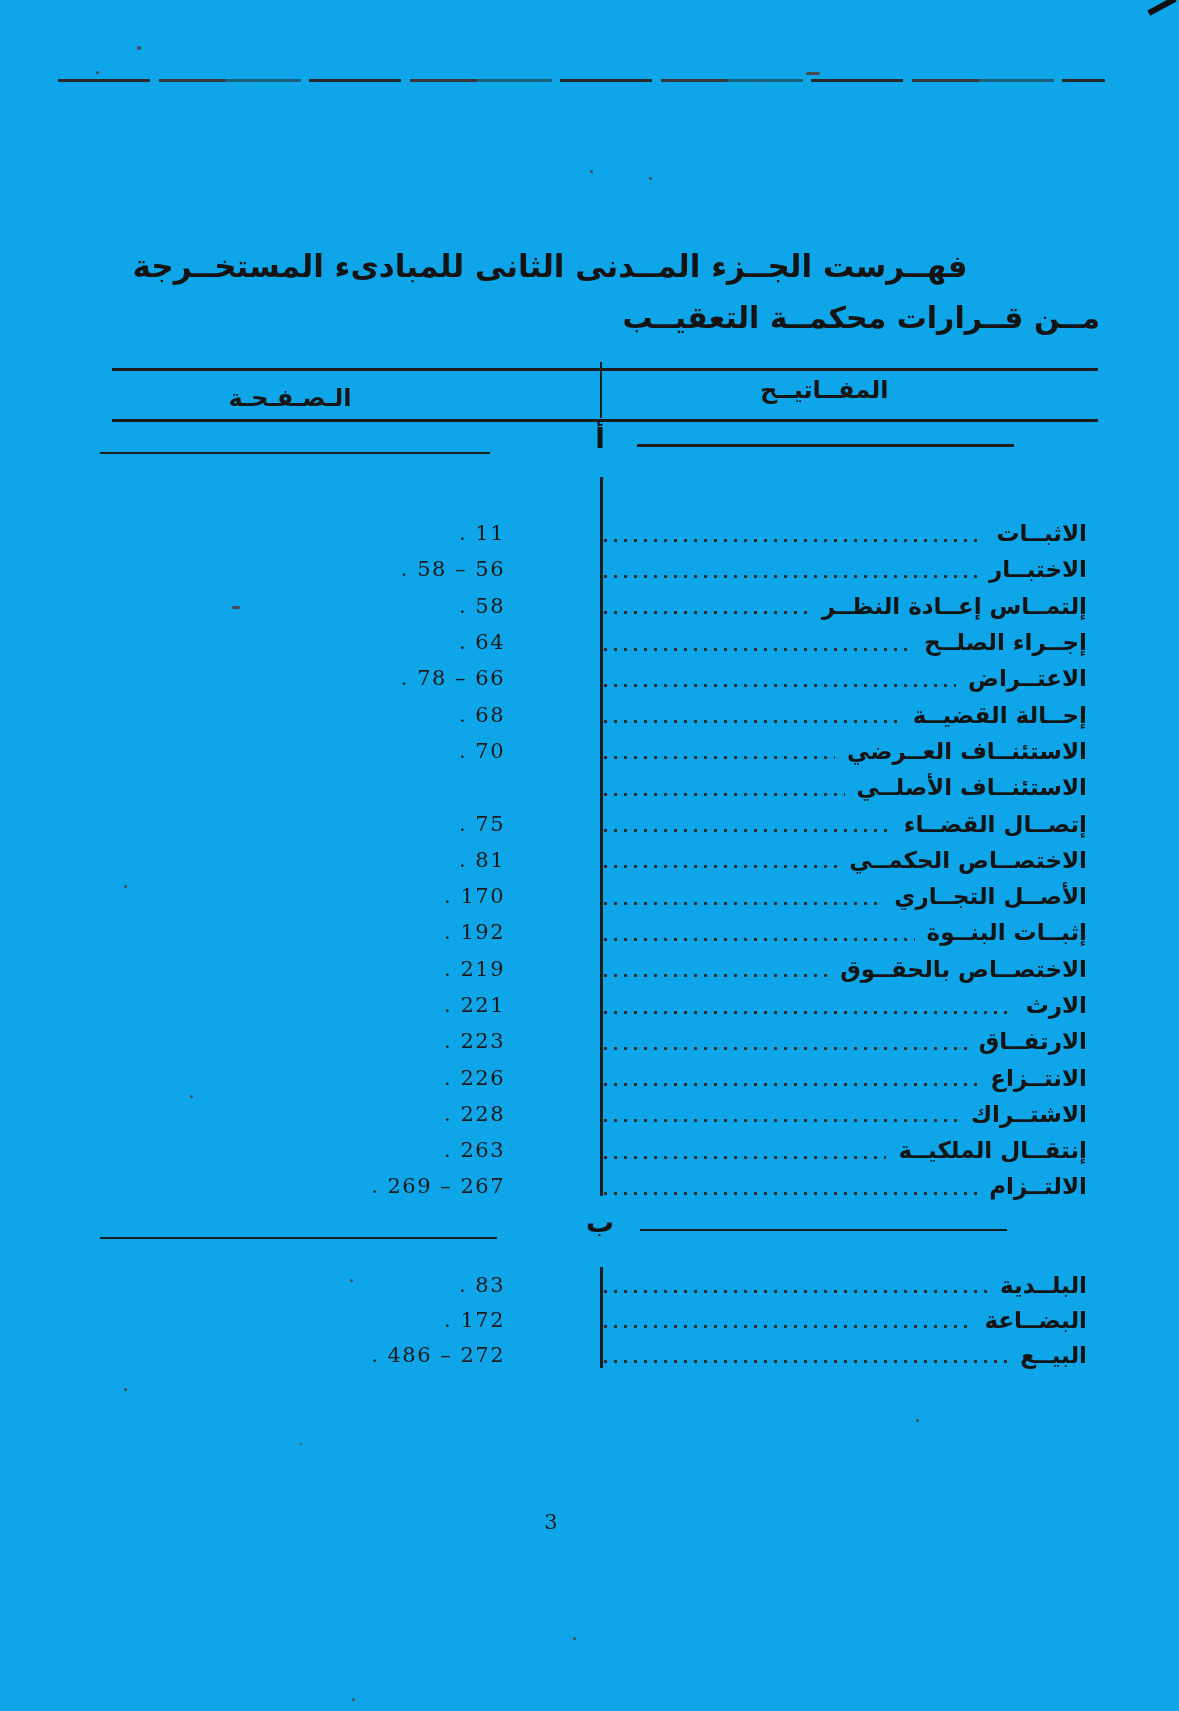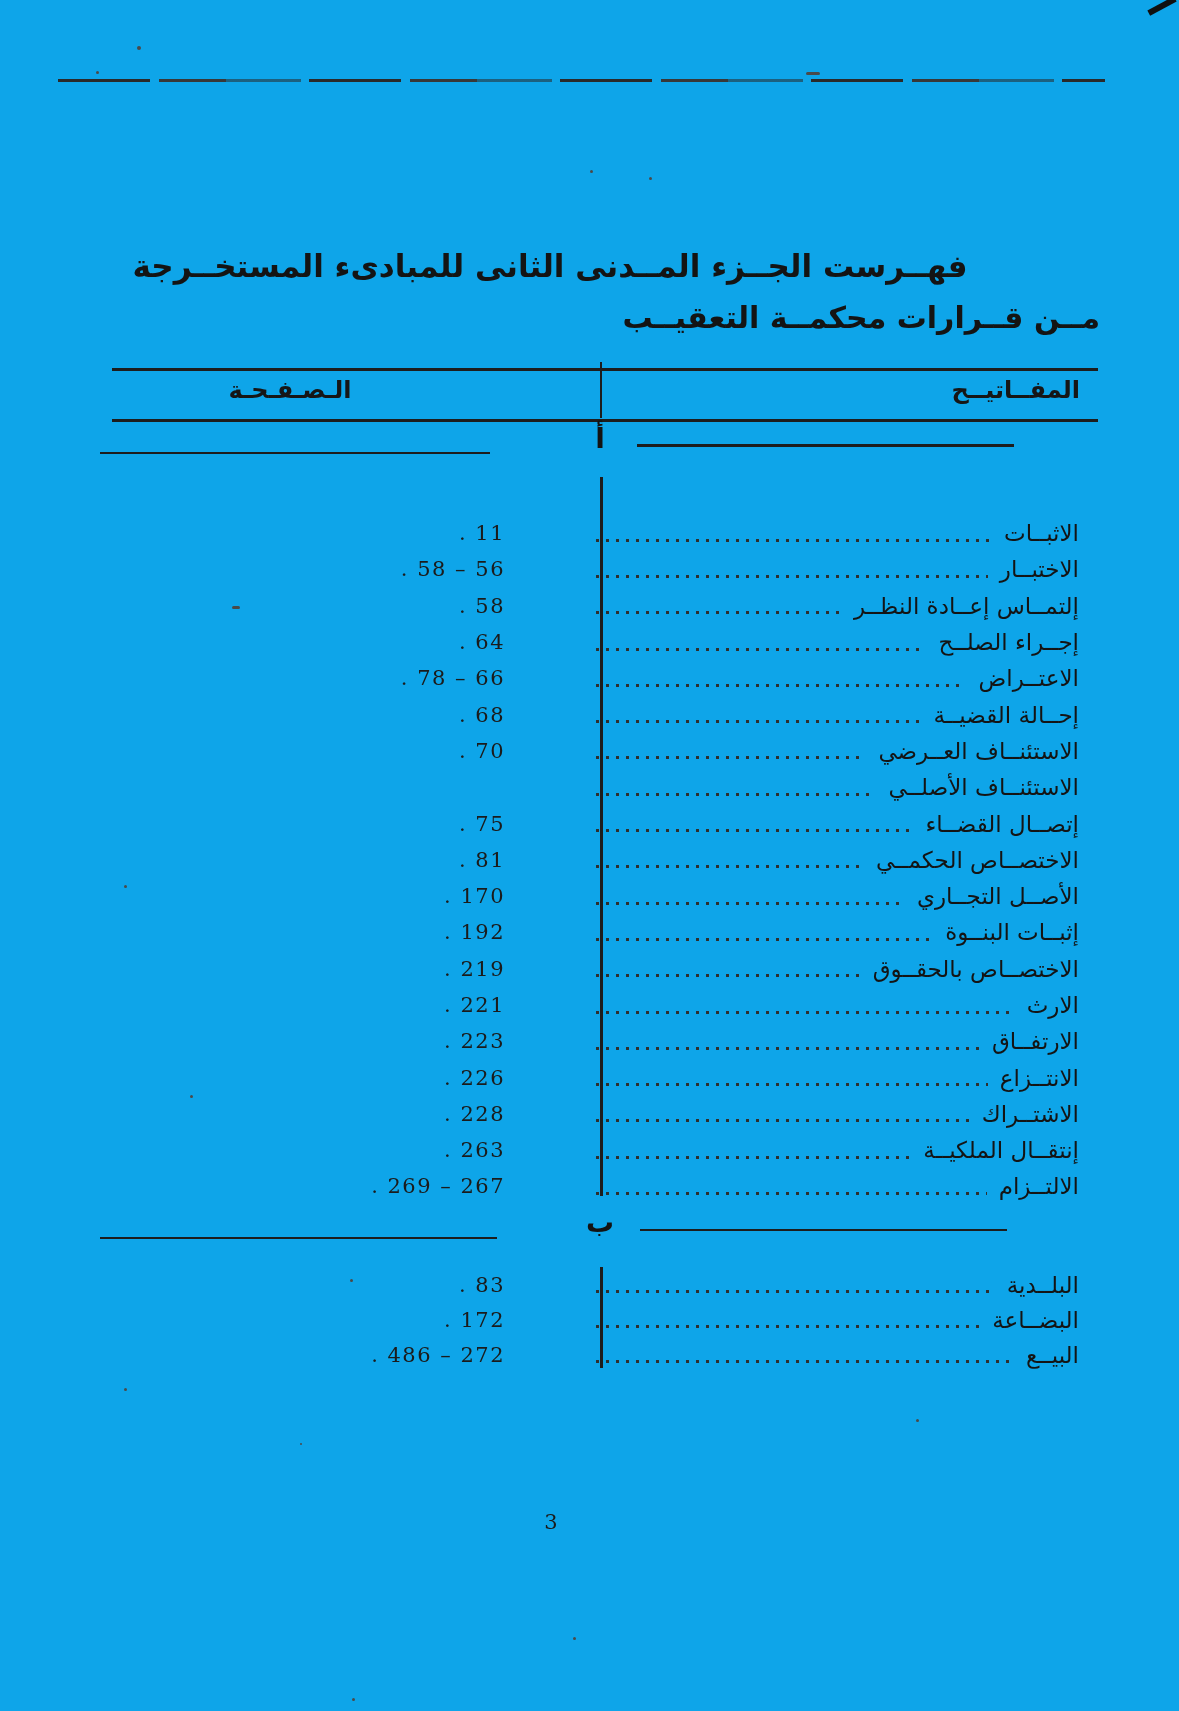--- a/index.html
+++ b/index.html
@@ -26,22 +26,22 @@
   .sp.dash{border-radius:2px;}
   
   .title{position:absolute;top:246px;left:0;width:1100px;text-align:center;direction:rtl;font-weight:bold;color:#141414;margin:0;}
   .t1{display:block;font-size:31px;line-height:1.3;}
   .t2{display:block;font-size:30px;margin-top:12px;line-height:1.3;text-align:right;}
   
   .rule{position:absolute;background:#1d1d1d;}
   .rule-a{left:112px;top:368px;width:986px;height:3px;}
   .rule-b{left:112px;top:419px;width:986px;height:3px;}
   .hdr{position:absolute;top:376px;font-size:24px;font-weight:bold;direction:rtl;color:#161616;}
-  .hdr-keys{left:760px;width:320px;text-align:right;}
-  .hdr-page{left:150px;width:280px;text-align:center;}
+  .hdr-keys{left:760px;width:320px;text-align:left;}
+  .hdr-page{left:150px;width:280px;text-align:center;margin-top:8px;}
   .vdiv{position:absolute;left:600px;width:2px;background:#1d1d1d;}
   .vdiv-header{top:362px;height:56px;}
   .vdiv-a{top:477px;height:719px;width:3px;}
   .vdiv-b{top:1267px;height:101px;width:3px;}
   .sec-letter{position:absolute;width:40px;text-align:center;font-size:28px;font-weight:bold;color:#131313;}
   .sec-a{left:580px;top:422px;}
   .sec-b{left:580px;top:1206px;}
   .sec-line{position:absolute;height:2px;background:#1d1d1d;}
   .sla-left{left:100px;top:452px;width:390px;}
   .sla-right{left:637px;top:444px;width:377px;height:3px;}
@@ -54,23 +54,23 @@
   .rows-b{top:1267px;}
   .rows-b .row{height:35px;}
   .row{position:relative;}
   .num{
     position:absolute;left:0;top:50%;transform:translateY(-50%);
     width:400px;text-align:right;direction:ltr;
     font-family:"DejaVu Serif",serif;font-size:21px;letter-spacing:1.5px;color:#1b1b1b;
     white-space:nowrap;
   }
   .kw{
-    position:absolute;right:18px;top:50%;transform:translateY(-50%);
+    position:absolute;right:10px;top:50%;transform:translateY(-50%);
     width:484px;display:flex;direction:rtl;align-items:center;
-    font-size:23px;font-weight:normal;color:#141414;
+    font-size:23px;font-weight:bold;color:#141414;
   }
   .kw-text{white-space:nowrap;margin-left:12px;}
   .leader{
     flex:1 1 auto;min-width:0;height:5px;position:relative;top:7px;
     background-image:radial-gradient(circle at 2.5px 2.5px,#2e2e2e 1.4px,transparent 1.9px);
     background-size:10px 5px;background-repeat:repeat-x;
   }
   
   .pageno{position:absolute;left:534px;top:1510px;width:34px;text-align:center;font-size:21px;font-family:"DejaVu Serif",serif;color:#1b1b1b;}
 </style>

